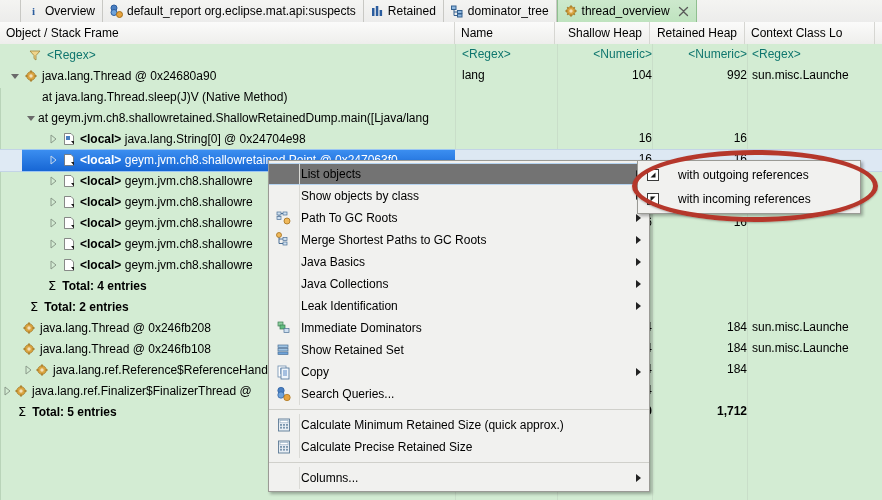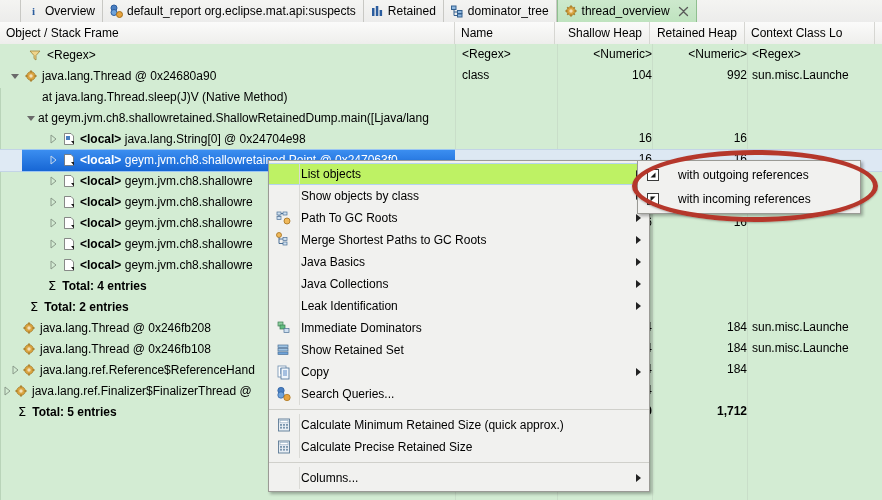--- a/index.html
+++ b/index.html
@@ -145,21 +145,21 @@
     height: 21px; line-height: 21px;
     font-size: 12px; overflow: hidden;
     z-index: 3;
   }
   .c-shallow { left: 560px; width: 92px; }
   .c-retained { left: 655px; width: 92px; }
   .c-name { left: 462px; width: 95px; }
   .c-ccl { left: 752px; width: 128px; }
   .bold { font-weight: bold; }
   .gray { color: #7c8a7c; }
-  .filterrow .gray { color: #000000; }
+  .filterrow .gray { color: #0f766e; }
 
   .sigma { font-family: "DejaVu Sans", sans-serif; font-size: 13px; }
 
   
   .col-sep {
     position: absolute; top: 0; width: 1px; height: 456px;
     background: #c9dec9;
   }
 
   
@@ -174,21 +174,21 @@
   }
   #ctxmenu { left: 268px; top: 160px; width: 380px; }
   .mi {
     position: relative;
     height: 22px;
     display: flex; align-items: center;
     padding: 0 8px 0 0;
     white-space: nowrap;
   }
   .mi.highlight {
-    background: #bef264;
+    background: #737373;
     border-top: 1px solid #b5d3f0;
     border-bottom: 1px solid #b5d3f0;
     height: 20px;
   }
   .mi-icon {
     width: 22px; height: 18px; flex: none;
     display: flex; align-items: center; justify-content: center;
     margin-left: 4px;
   }
   .mi-gutter {
@@ -345,21 +345,21 @@
           <svg width="14" height="14" viewBox="0 0 14 14">
             <g fill="#d9a441" stroke="#9c7020" stroke-width="0.6">
               <circle cx="7" cy="7" r="4.3"></circle>
               <path d="M7 1.3 L7.9 3 L6.1 3Z M7 12.7 L6.1 11 L7.9 11Z M1.3 7 L3 6.1 L3 7.9Z M12.7 7 L11 7.9 L11 6.1Z"></path>
             </g>
             <circle cx="7" cy="7" r="1.7" fill="#f3e0b8"></circle>
           </svg>
         </span>
         <span class="label">java.lang.Thread @ 0x24680a90</span>
       </div>
-      <div class="cell-txt c-name">class</div>
+      <div class="cell-txt c-name">lang</div>
       <div class="cell-num c-shallow">104</div>
       <div class="cell-num c-retained">992</div>
       <div class="cell-txt c-ccl">sun.misc.Launche</div>
     </div>
 
     <div class="row">
       <div class="rowleft" style="padding-left:42px">
         <span class="label">at java.lang.Thread.sleep(J)V (Native Method)</span>
       </div>
     </div>
@@ -559,21 +559,21 @@
           </svg>
         </span>
         <span class="label">java.lang.Thread @ 0x246fb108</span>
       </div>
       <div class="cell-num c-shallow">104</div>
       <div class="cell-num c-retained">184</div>
       <div class="cell-txt c-ccl">sun.misc.Launche</div>
     </div>
 
     <div class="row">
-      <div class="rowleft" style="padding-left:8px">
+      <div class="rowleft" style="padding-left:21px">
         <span class="twisty">
           <svg width="14" height="14" viewBox="0 0 14 14">
               <path d="M5 3 L5 11 L10 7 Z" fill="none" stroke="#8a9a8a" stroke-width="1"></path>
             </svg>
         </span>
         <span class="ic" style="margin:0 4px 0 0">
           <svg width="14" height="14" viewBox="0 0 14 14">
             <g fill="#d9a441" stroke="#9c7020" stroke-width="0.6">
               <circle cx="7" cy="7" r="4.3"></circle>
               <path d="M7 1.3 L7.9 3 L6.1 3Z M7 12.7 L6.1 11 L7.9 11Z M1.3 7 L3 6.1 L3 7.9Z M12.7 7 L11 7.9 L11 6.1Z"></path>

